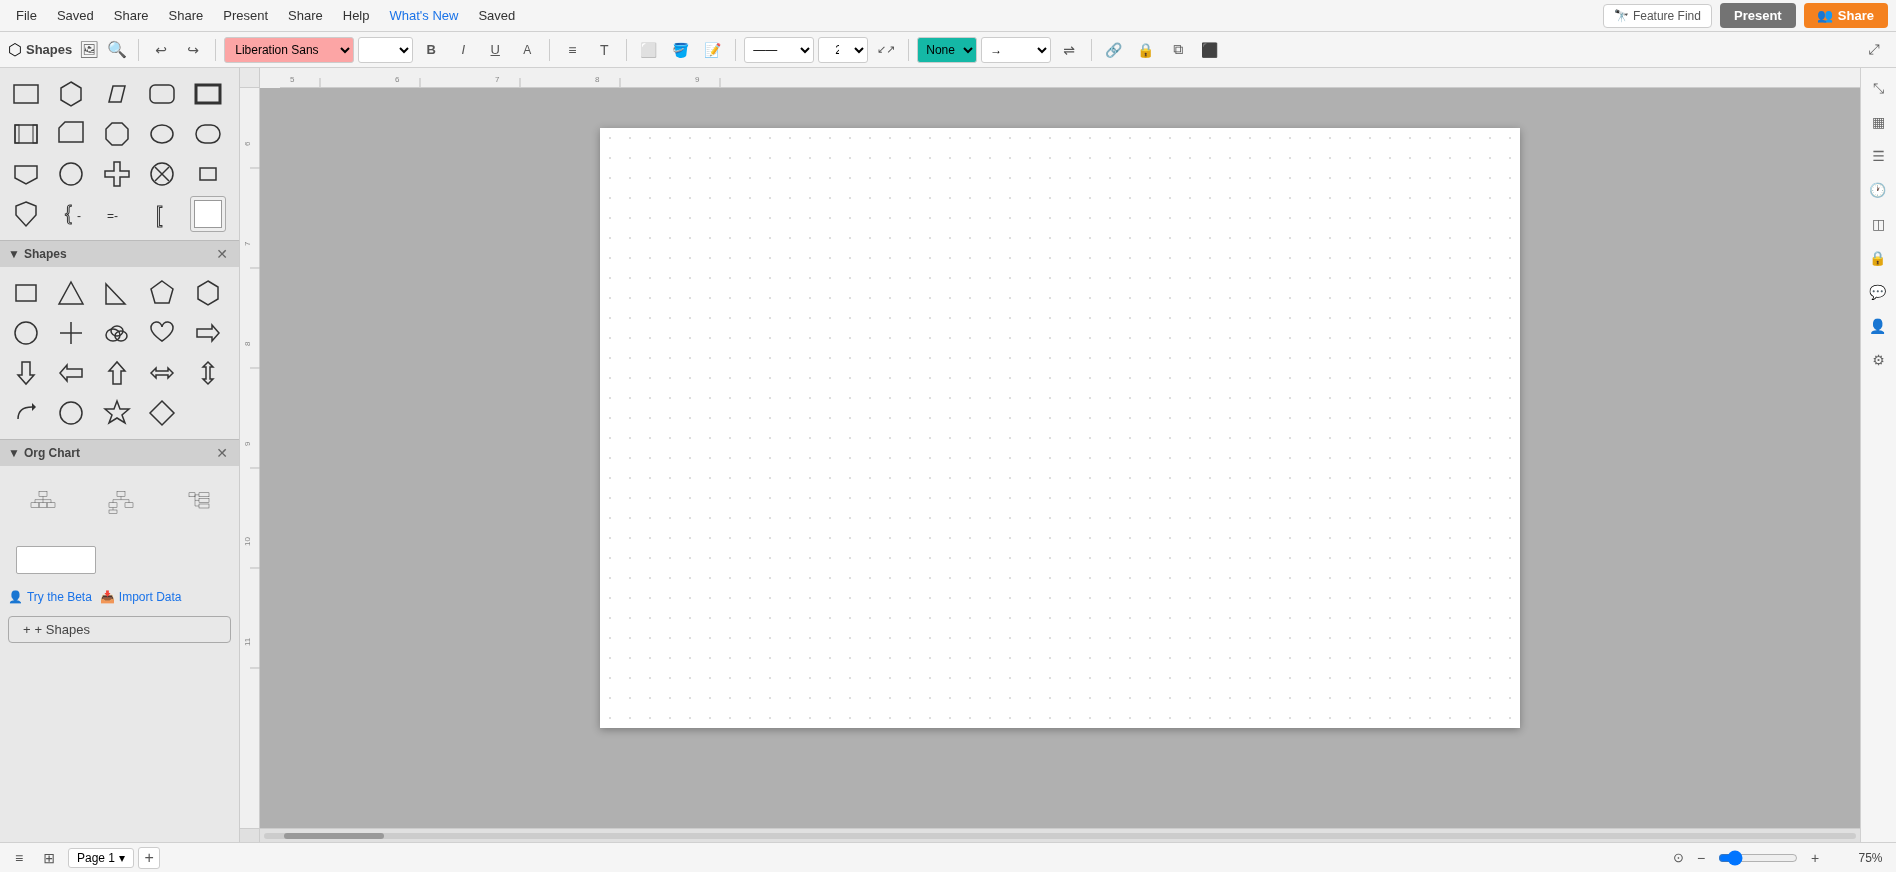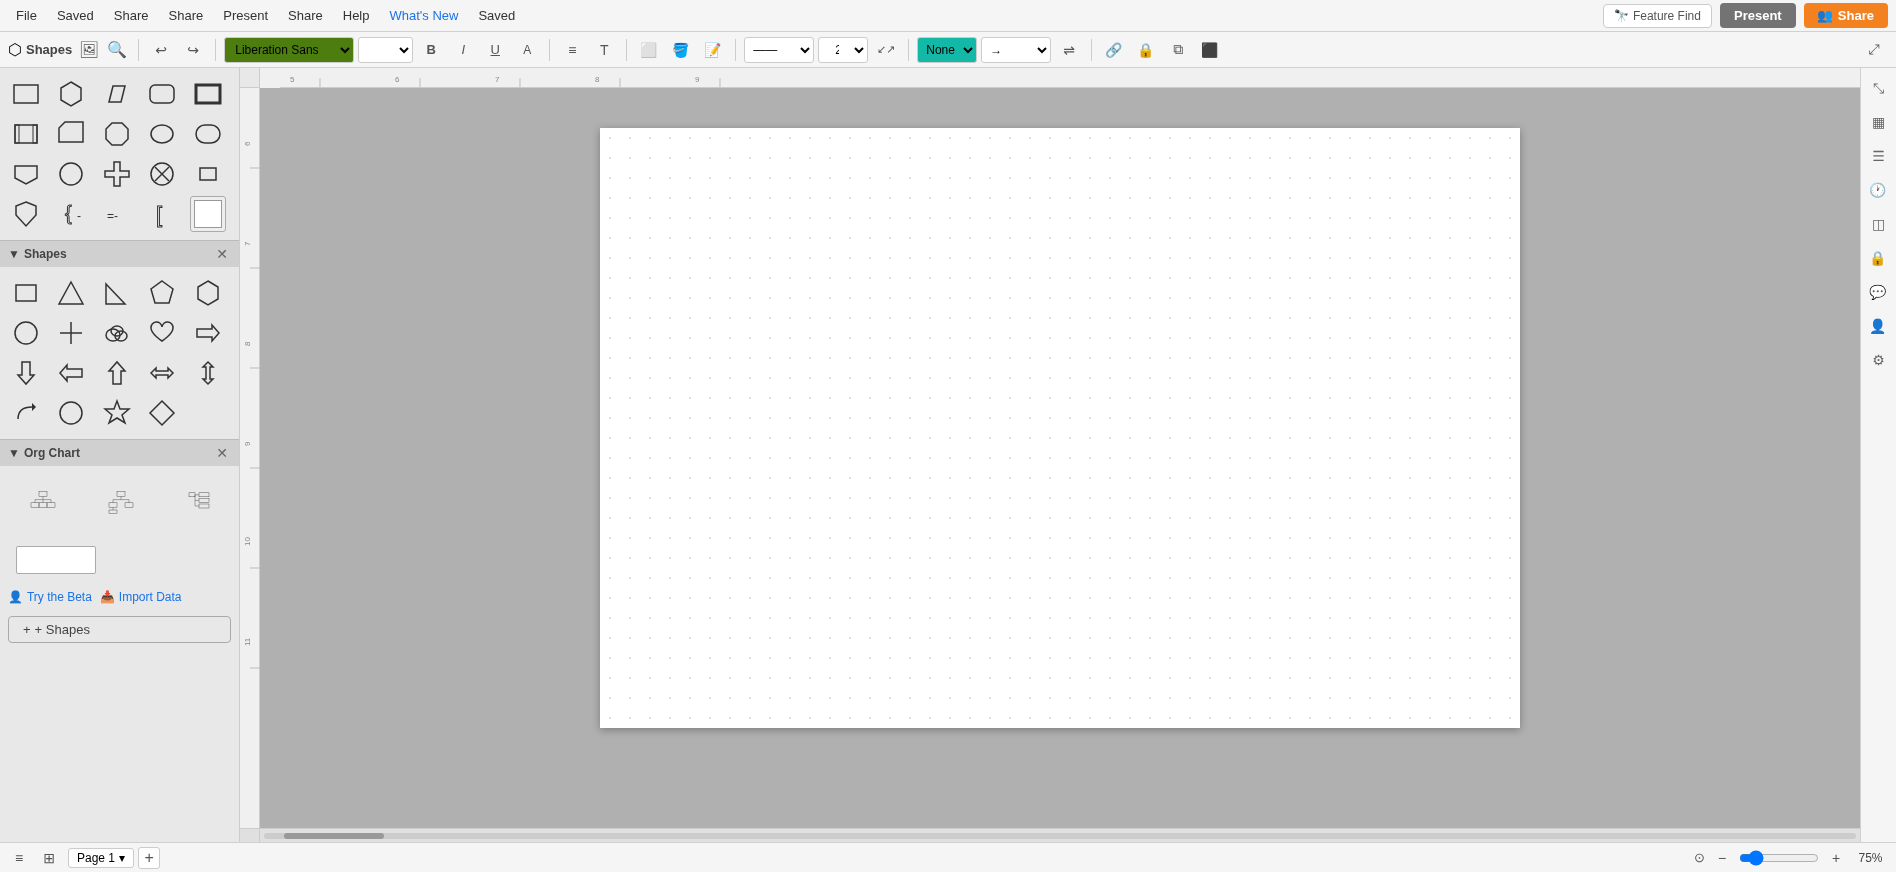--- a/index.html
+++ b/index.html
@@ -41,21 +41,21 @@
       padding: 0 8px; gap: 4px; flex-shrink: 0;
     }
     .toolbar-btn {
       width: 28px; height: 28px; display: flex; align-items: center; justify-content: center;
       border: 1px solid transparent; border-radius: 3px; cursor: pointer;
       font-size: 14px; color: #555; background: transparent;
     }
     .toolbar-separator { width: 1px; height: 22px; background: #ccc; margin: 0 4px; }
     .font-selector {
       height: 26px; padding: 2px 6px; border: 1px solid #ccc;
-      border-radius: 3px; background: #4d7c0f; font-size: 12px;
+      border-radius: 3px; background: #fca5a5; font-size: 12px;
       min-width: 130px; cursor: pointer;
     }
     .font-size-selector {
       height: 26px; padding: 2px 18px; border: 1px solid #ccc;
       border-radius: 3px; background: white; font-size: 12px;
       width: 55px; cursor: pointer;
     }
     .px-selector {
       height: 26px; padding: 2px 12px; border: 1px solid #ccc;
       border-radius: 3px; background: white; font-size: 12px;
@@ -214,21 +214,21 @@
     }
     .bottom-spacer { flex: 1; }
     .zoom-controls {
       display: flex; align-items: center; gap: 6px;
     }
     .zoom-btn {
       width: 22px; height: 22px; display: flex; align-items: center;
       justify-content: center; cursor: pointer; font-size: 14px; color: #555;
     }
     .zoom-slider { width: 80px; cursor: pointer; }
-    .zoom-pct { font-size: 12px; color: #444; min-width: 35px; text-align: center; }
+    .zoom-pct { font-size: 12px; color: #444; min-width: 35px; text-align: center; margin-left: 21px; }
     .page-list-btn, .page-grid-btn {
       width: 22px; height: 22px; display: flex; align-items: center;
       justify-content: center; cursor: pointer; font-size: 14px; color: #555;
     }
 
     
     .ruler-h { display: flex; align-items: flex-end; }
   </style>
 </head>
 <body>

